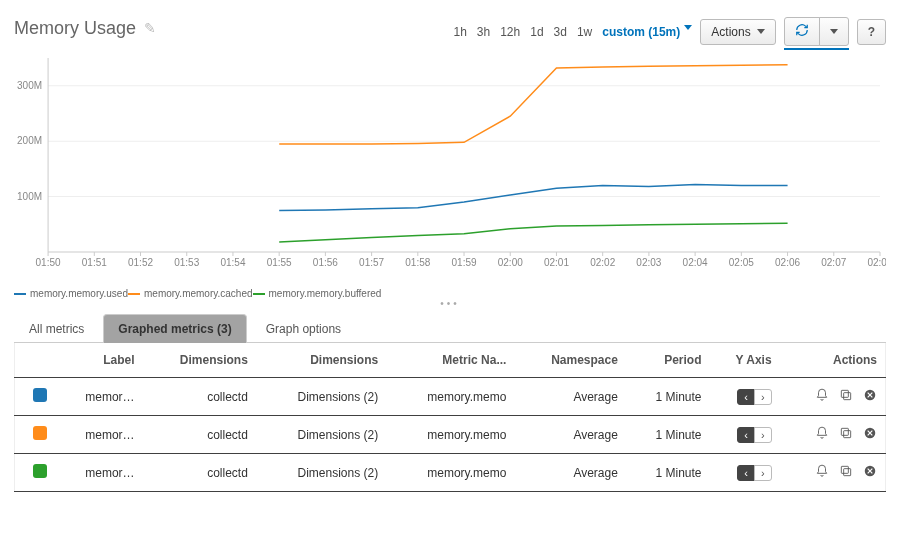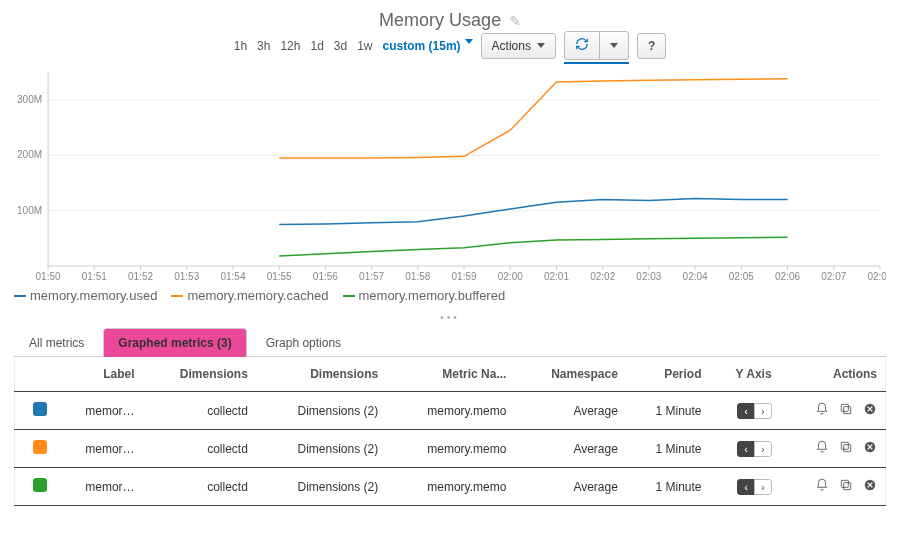--- a/index.html
+++ b/index.html
@@ -1,53 +1,53 @@
 <!DOCTYPE html>
 <html><head>
 <meta charset="utf-8">
 <style>
   * { box-sizing: border-box; margin: 0; padding: 0; }
   body { font-family: Arial, Helvetica, sans-serif; font-size: 12px; color: #333; background: #fff; width: 900px; }
   .panel { width: 900px; padding: 10px 14px 14px 14px; position: relative; }
-  .header { display: flex; align-items: center; justify-content: space-between; margin-bottom: 6px; flex-direction: column; }
+  .header { display: flex; align-items: center; justify-content: space-between; margin-bottom: 6px; }
   .title-wrap { display: flex; align-items: center; gap: 8px; }
   .title { font-size: 18px; color: #666; }
   .edit-pencil { color: #bbb; font-size: 14px; cursor: pointer; }
-  .toolbar { display: flex; align-items: center; gap: 8px; }
+  .toolbar { display: flex; align-items: center; gap: 8px; margin-top: 7px; }
   .ranges { display: flex; align-items: center; gap: 10px; font-size: 12px; color: #555; }
   .ranges span { cursor: pointer; }
   .ranges .custom { color: #0073bb; font-weight: bold; display: inline-flex; gap: 4px; }
   .btn { background: linear-gradient(#fdfdfd,#ececec); border: 1px solid #bbb; border-radius: 3px; padding: 5px 10px; font-size: 12px; cursor: pointer; display: inline-flex; align-items: center; gap: 6px; color: #333; }
   .btn-group { display: inline-flex; }
   .btn-group .btn { border-radius: 0; margin-left: -1px; }
   .btn-group .btn:first-child { border-radius: 3px 0 0 3px; margin-left: 0; }
   .btn-group .btn:last-child { border-radius: 0 3px 3px 0; }
   .caret { width: 0; height: 0; border-left: 4px solid transparent; border-right: 4px solid transparent; border-top: 5px solid #555; display: inline-block; }
   .caret-blue { border-top-color: #0073bb; }
   .refresh-icon svg { width: 14px; height: 14px; stroke: #0073bb; fill: none; stroke-width: 2; }
   .help-icon { font-weight: bold; color: #555; }
 
   .chart-area { position: relative; height: 240px; margin-top: 4px; }
   .chart-svg { width: 100%; height: 220px; display: block; }
   .axis-text { font-size: 10px; fill: #888; }
   .grid { stroke: #eee; stroke-width: 1; }
   .axis-line { stroke: #ccc; stroke-width: 1; }
   .series-line { fill: none; stroke-width: 1.5; }
-  .legend { display: flex; gap: 14px; font-size: 13px; color: #666; margin-top: 2px; }
+  .legend { display: flex; font-size: 10px; color: #666; margin-top: 16px; }
   .legend-item { display: flex; align-items: center; gap: 4px; cursor: pointer; }
   .legend-dash { width: 12px; height: 2px; display: inline-block; }
   .tooltip { position: absolute; background: #fff; border: 1px solid #d5d5d5; padding: 4px 8px; font-size: 11px; color: #333; box-shadow: 0 1px 2px rgba(0,0,0,0.1); white-space: nowrap; }
   .tooltip .sq { width: 9px; height: 9px; display: inline-block; margin-right: 4px; vertical-align: middle; }
   .tooltip .ts { color: #888; text-align: center; margin-top: 2px; }
 
   .drag-dots { text-align: center; color: #aaa; font-size: 10px; letter-spacing: 3px; margin: 6px 0 4px; }
 
   .tabs { display: flex; border-bottom: 1px solid #ccc; align-items: center; }
   .tab { padding: 7px 14px; border: 1px solid #ccc; border-bottom: none; margin-right: 4px; border-radius: 4px 4px 0 0; background: #f7f7f7; color: #555; cursor: pointer; position: relative; top: 1px; }
-  .tab.active { background: #ec4899; font-weight: bold; color: #333; }
+  .tab.active { background: #a3a3a3; font-weight: bold; color: #333; }
   .tab.inactive { border-color: transparent; background: transparent; }
 
   .grid-table { width: 100%; border: 1px solid #eee; border-top: none; border-collapse: collapse; }
   .grid-table th, .grid-table td { text-align: right; padding: 10px 8px; font-size: 12px; border-bottom: 1px solid #404040; vertical-align: middle; white-space: nowrap; overflow: hidden; text-overflow: ellipsis; }
   .grid-table th { color: #555; font-weight: bold; background: #fff; }
   .col-color { width: 40px; text-align: center; }
   .swatch { width: 14px; height: 14px; border-radius: 3px; display: inline-block; }
   .yaxis-btns { display: inline-flex; }
   .yaxis-btns span { border: 1px solid #bbb; padding: 1px 6px; font-size: 11px; cursor: pointer; }
   .yaxis-btns span:first-child { background: #444; color: #fff; border-radius: 3px 0 0 3px; border-color:#444; }

